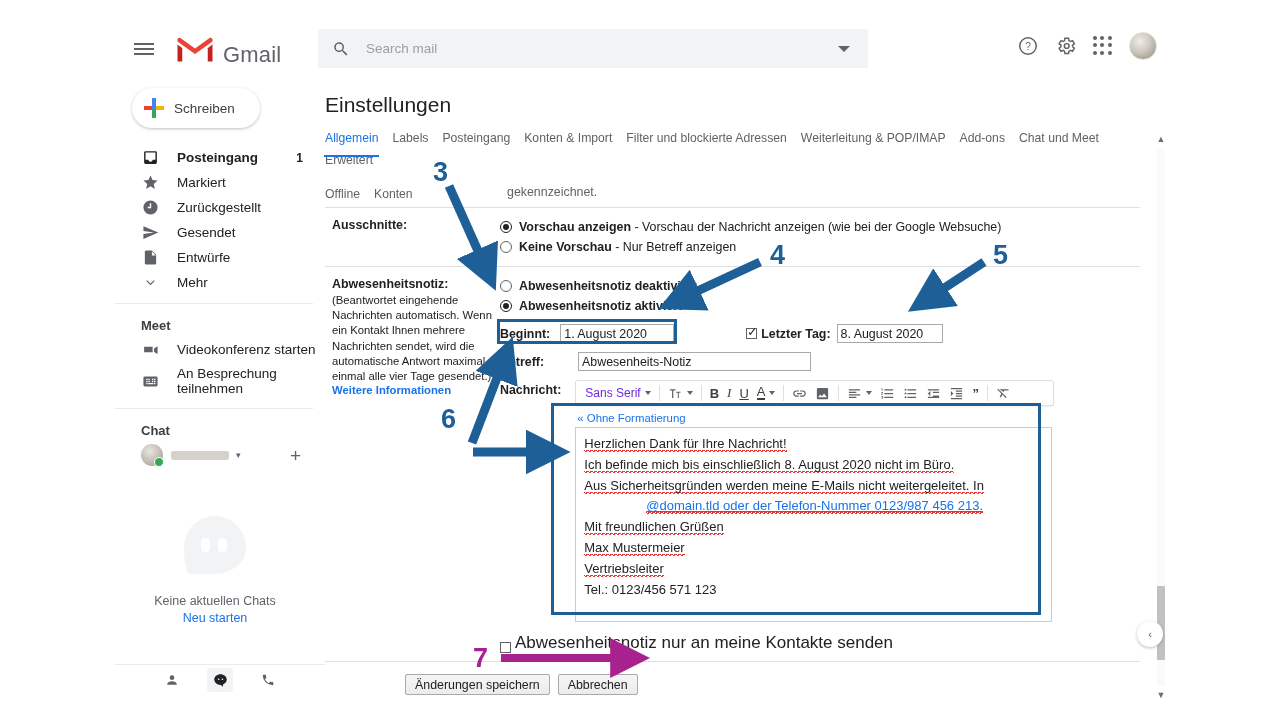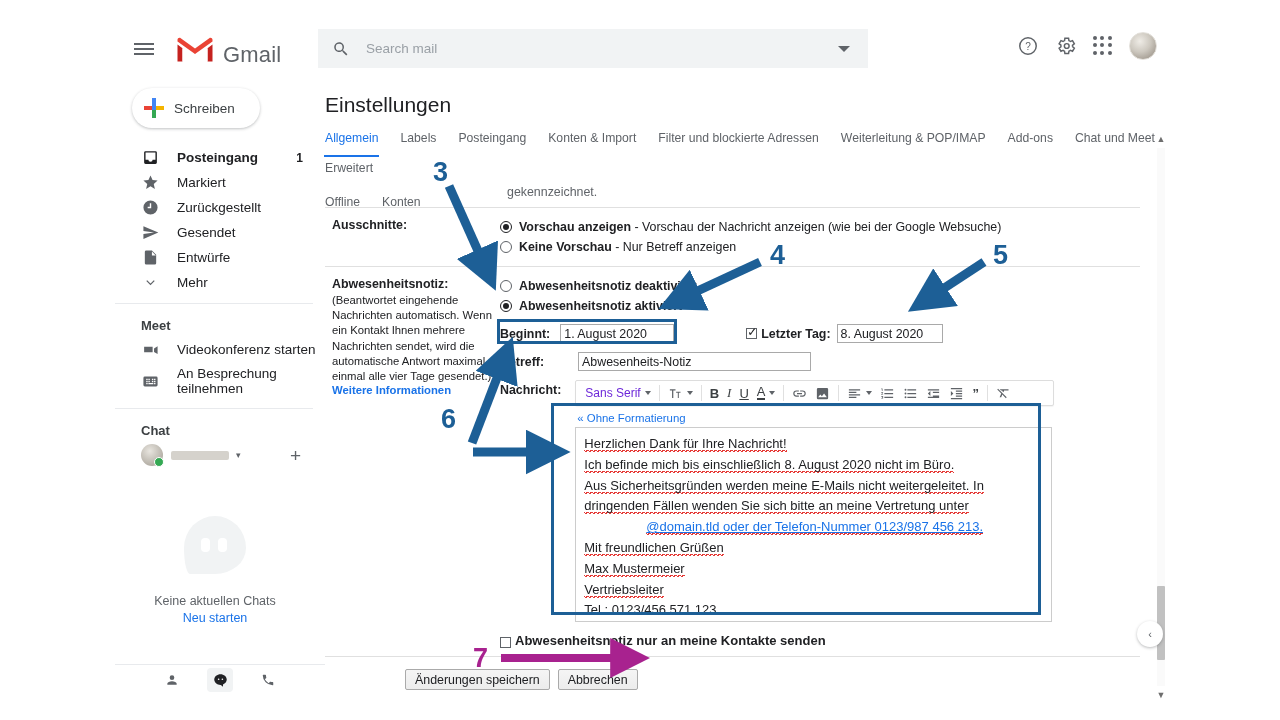--- a/index.html
+++ b/index.html
@@ -99,21 +99,21 @@
     display: flex; justify-content: center; gap: 22px; align-items: center; }
   .fi { width: 26px; height: 24px; display: flex; align-items: center; justify-content: center;
     border-radius: 4px; cursor: pointer; }
   .fi.active { background: #f1f3f4; }
   .footer-line { position: absolute; left: 0; bottom: 36px; width: 1060px; height: 1px; background: #e8eaed; }
 
   
   .settings { position: absolute; left: 210px; top: 57px; width: 850px; height: 623px; background: #fff; }
   .settings-title { font-size: 21px; color: #202124; padding: 16px 0 0 0; margin-left: 0; }
   .tabs { margin-top: 14px; font-size: 12.2px; color: #5f6368; }
-  .tabrow { display: flex; gap: 8px; flex-wrap: wrap; }
+  .tabrow { display: flex; gap: 0; flex-wrap: wrap; }
   .tab { padding: 0 14px 0 0; cursor: pointer; white-space: nowrap; height: 22px; }
   .tab:first-child { padding-left: 0; }
   .tab.sel { color: #1a73e8; position: relative; }
   .tab.sel::after { content:""; position:absolute; left:-1px; right:14px; bottom:-4px; height:2px; background:#1a73e8; }
 
   .panel { position: absolute; left: 0; top: 108px; width: 850px; height: 515px; overflow: hidden; }
   .form { position: relative; width: 815px; font-size: 12.4px; color: #202124; }
   .hr { height: 1px; background: #e0e0e0; }
   .row { display: flex; padding: 10px 0 8px 0; }
   .lbl { width: 175px; flex: 0 0 175px; font-weight: bold; padding-left: 7px; }
@@ -147,21 +147,21 @@
   .tb .caret { width: 0; height: 0; border-left: 3px solid transparent; border-right: 3px solid transparent;
     border-top: 4px solid #5f6368; margin-left: 4px; }
   .noformat { font-size: 11.4px; color: #1a73e8; margin: 6px 0 3px 2px; cursor: pointer; }
   .msgbox { border: 1px solid #ccc; width: 477px; height: 195px; padding: 6px 8px; background: #fff; overflow: hidden; }
   .msgline { font-size: 13px; color: #202124; line-height: 20.8px; white-space: nowrap; }
   .sq { background-image: repeating-linear-gradient(135deg, #e53935 0 1px, transparent 1px 2px);
         background-size: 4px 2px; background-repeat: repeat-x; background-position: 0 100%; padding-bottom: 1px; }
   .lnkblue { color: #1a73e8; text-decoration: underline; }
   .indent { padding-left: 62px; }
 
-  .sendonly { display: flex; align-items: flex-end; margin-top: 11px; font-weight: bold; font-size: 13px; }
+  .sendonly { display: flex; align-items: flex-end; margin-top: 11px; font-weight: normal; font-size: 17px; }
   .btns { display: flex; gap: 8px; margin-top: 12px; padding-left: 80px; }
   .btn { border: 1px solid #aaa; background: linear-gradient(#f5f5f5, #ececec); height: 21px;
     padding: 0 9px; font-size: 12.4px; color: #202124; border-radius: 2px; cursor: pointer;
     font-family: "Liberation Sans", sans-serif; display: flex; align-items: center; }
 
   
   .vsb { position: absolute; right: 8px; top: 114px; width: 13px; height: 566px; }
   .vsb .track { position: absolute; left: 3px; top: 14px; width: 8px; bottom: 14px; background: #fafafa; }
   .vsb .thumb { position: absolute; left: 3px; width: 8px; height: 74px; bottom: 40px; background: #c1c1c1; border-radius: 1px; }
   .vsb .ar { position: absolute; left: 1px; width: 12px; text-align: center; color: #6e6e6e; font-size: 9px; }
@@ -494,21 +494,20 @@
                     <svg width="15" height="15" viewBox="0 0 24 24">
                         <path fill="#5f6368" d="M3.3 4.3L2 5.6 8.4 12l-2.6 6h2.5l1.8-4.3 5.7 5.7 1.3-1.3L3.3 4.3zM6 5l2 2h2.2l-.3.8 2 2L13 7h7V5H6z"></path>
                       </svg>
                   </span>
                 </div>
                 <div class="noformat">« Ohne Formatierung</div>
                 <div class="msgbox">
                   <div class="msgline"><span class="sq">Herzlichen Dank für Ihre Nachricht!</span></div>
                   <div class="msgline"><span class="sq">Ich befinde mich bis einschließlich 8. August 2020 nicht im Büro.</span></div>
                   <div class="msgline"><span class="sq">Aus Sicherheitsgründen werden meine E-Mails nicht weitergeleitet. In</span></div>
-                  <div class="msgline"><span class="sq">dringenden Fällen wenden Sie sich bitte an meine Vertretung unter</span></div>
                   <div class="msgline indent"><span class="sq lnkblue">@domain.tld oder der Telefon-Nummer 0123/987 456 213.</span></div>
                   <div class="msgline"><span class="sq">Mit freundlichen Grüßen</span></div>
                   <div class="msgline"><span class="sq">Max Mustermeier</span></div>
                   <div class="msgline"><span class="sq">Vertriebsleiter</span></div>
                   <div class="msgline"><span>Tel.: 0123/456 571 123</span></div>
                 </div>
               </div>
             </div>
 
             <div class="sendonly">

